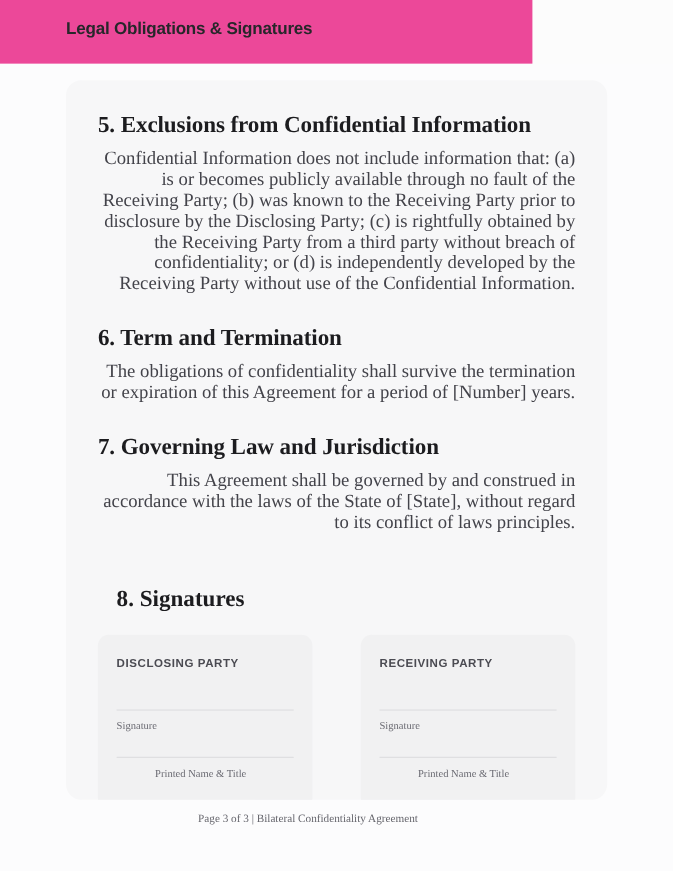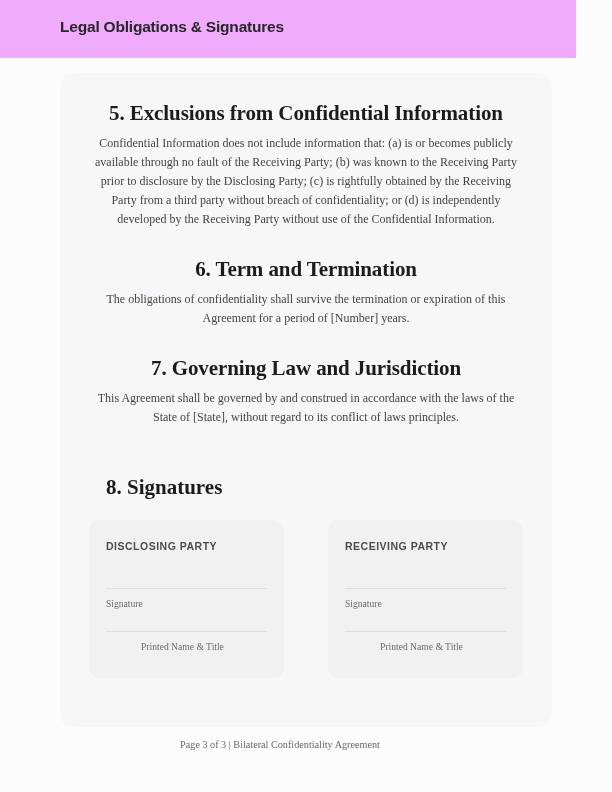--- a/index.html
+++ b/index.html
@@ -13,23 +13,23 @@
     font-family: "Liberation Serif", serif;
     overflow: hidden;
     position: relative;
   }
 
   
   .header-bar {
     position: absolute;
     left: 0;
     top: 0;
-    width: 576px;
+    width: 484px;
     height: 58px;
-    background: #f0abfc;
+    background: #ec4899;
     box-sizing: border-box;
   }
   .header-title {
     position: absolute;
     left: 60px;
     top: 18px;
     font-family: "Liberation Sans", sans-serif;
     font-size: 15.5px;
     font-weight: bold;
     letter-spacing: -0.2px;
@@ -72,29 +72,28 @@
     margin-bottom: 46px;
   }
   .section-heading {
     font-family: "Liberation Serif", serif;
     font-weight: bold;
     font-size: 21px;
     line-height: 29px;
     color: #1c1c1f;
     margin: 0 0 6px 0;
     letter-spacing: -0.1px;
-    text-align: center;
   }
   .section-body {
     font-family: "Liberation Serif", serif;
-    font-size: 12px;
+    font-size: 17px;
     line-height: 19px;
     color: #43434a;
     margin: 0;
-    text-align: center;
+    text-align: right;
   }
 
   
   .sig-heading {
     font-family: "Liberation Serif", serif;
     font-weight: bold;
     font-size: 21px;
     line-height: 29px;
     color: #1c1c1f;
     margin: 0 0 18px 17px;

